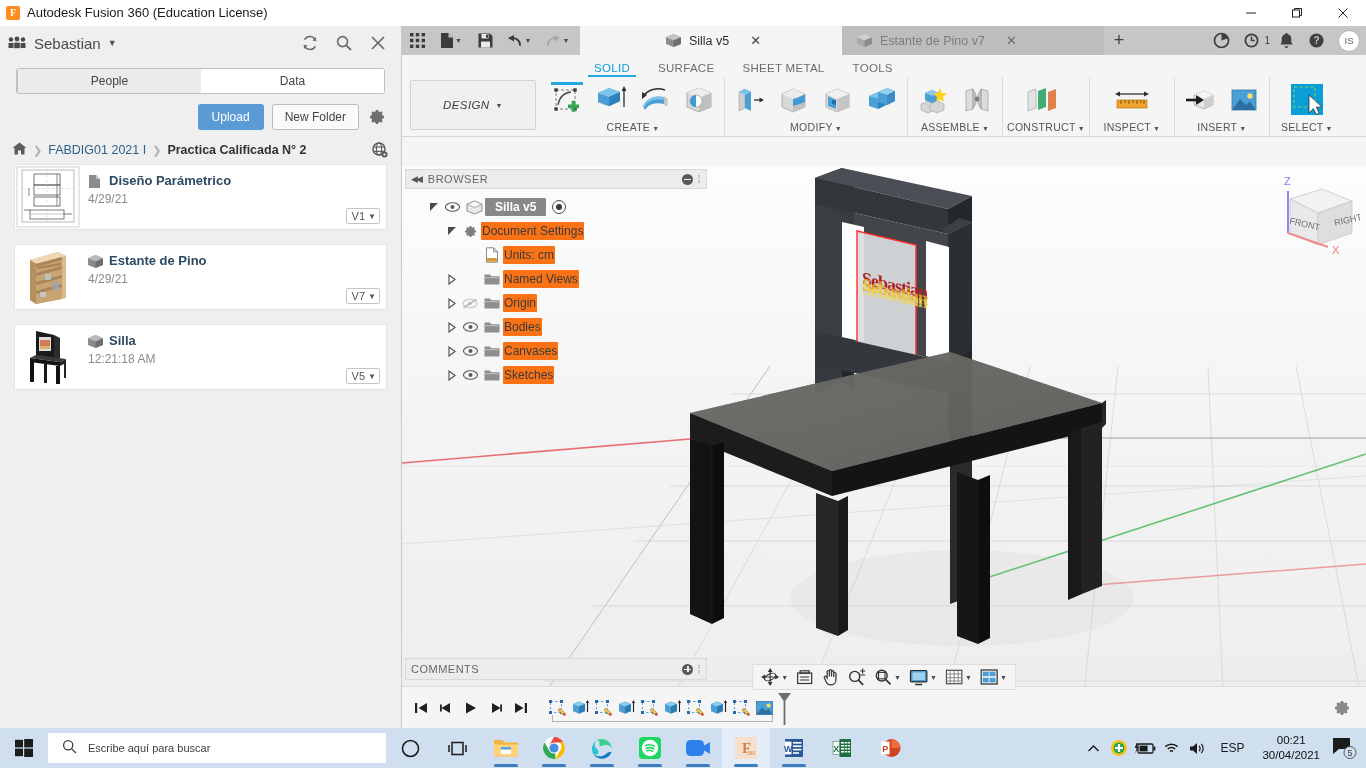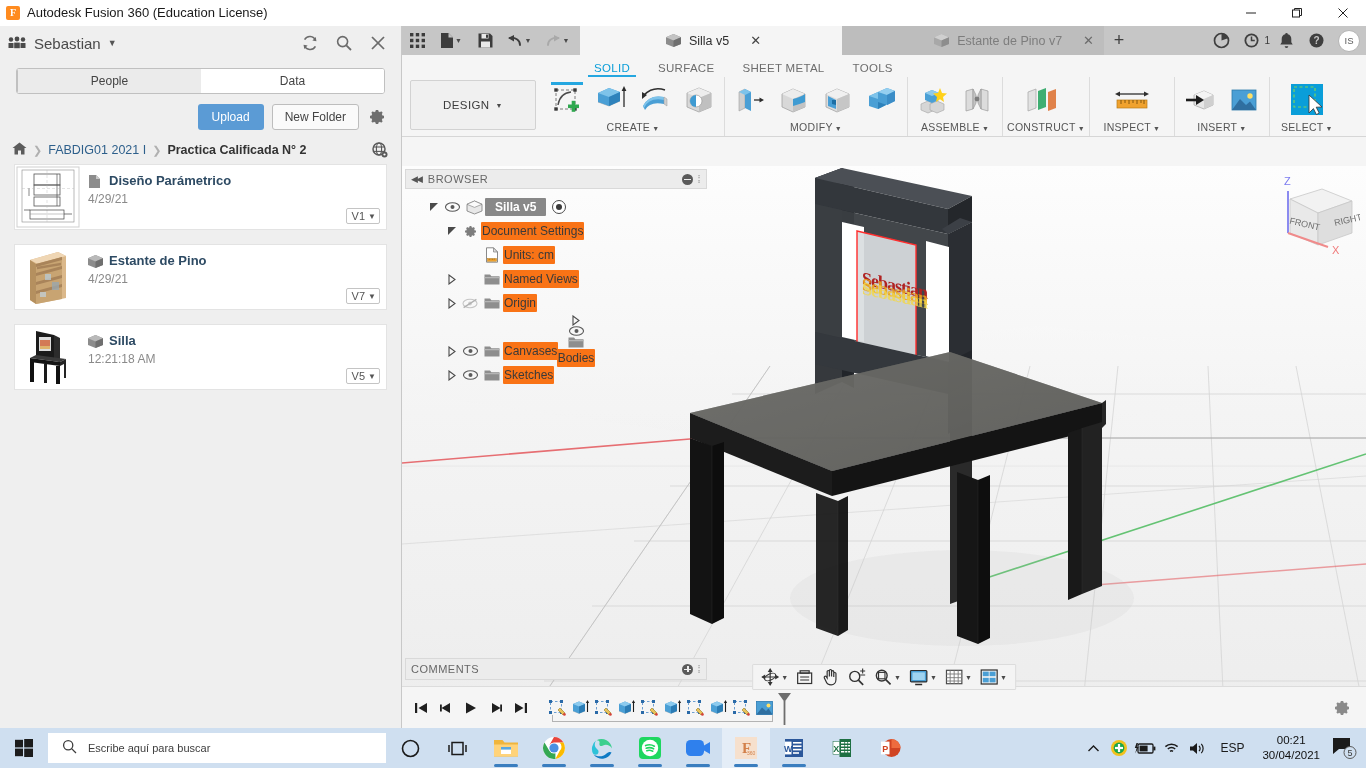--- a/index.html
+++ b/index.html
@@ -153,21 +153,21 @@
   }
 
   
   .ribbon {
     height:60px; background:#f5f5f5; display:flex; align-items:stretch;
     border-bottom:1px solid #d6d6d6; position:relative;
   }
   .design-box {
     width:126px; margin:3px 6px 6px 8px; border:1px solid #d2d2d2; background:#f0f0f0;
     display:flex; align-items:center; justify-content:center; font-size:11.5px;
-    color:#3c3c3c; letter-spacing:.4px; cursor:pointer; border-radius:2px;
+    color:#3c3c3c; letter-spacing:.4px; cursor:pointer; border-radius:2px;font-style:italic;
   }
   .rgroup { display:flex; flex-direction:column; position:relative; padding:0 4px;}
   .rgroup + .rgroup { border-left:1px solid #dcdcdc; }
   .ricons { display:flex; align-items:flex-start; gap:2px; padding-top:4px; flex:1;}
   .rico {
     width:42px; height:38px; display:flex; align-items:center; justify-content:center;
     cursor:pointer; border-radius:2px; position:relative;
   }
   .rlabel {
     text-align:center; font-size:10.5px; color:#555; letter-spacing:.3px;
@@ -566,21 +566,21 @@
           <span class="tab-cube">
             <svg width="17" height="15" viewBox="0 0 17 15">
               <polygon points="8.5,1 16,4.3 16,11 8.5,14 1,11 1,4.3" fill="#8c8c8c"></polygon>
               <polygon points="8.5,1 16,4.3 8.5,7.4 1,4.3" fill="#c3c3c3"></polygon>
               <polygon points="8.5,7.4 16,4.3 16,11 8.5,14" fill="#6f6f6f"></polygon>
             </svg>
           </span>
           <span>Silla v5</span>
           <span class="tclose">✕</span>
         </div>
-        <div class="doctab inactive" style="width:262px;justify-content:flex-end;">
+        <div class="doctab inactive" style="width:262px;justify-content:flex-start;">
           <span class="tab-cube">
             <svg width="17" height="15" viewBox="0 0 17 15">
               <polygon points="8.5,1 16,4.3 16,11 8.5,14 1,11 1,4.3" fill="#a8a8a8"></polygon>
               <polygon points="8.5,1 16,4.3 8.5,7.4 1,4.3" fill="#cfcfcf"></polygon>
               <polygon points="8.5,7.4 16,4.3 16,11 8.5,14" fill="#8d8d8d"></polygon>
             </svg>
           </span>
           <span>Estante de Pino v7</span>
           <span class="tclose">✕</span>
         </div>
@@ -1040,21 +1040,21 @@
             </span>
             <span class="br-cube">
               <svg width="16" height="13" viewBox="0 0 16 13">
                   <path fill="#8e8e8e" d="M0.5 1.5 h5.5 l1.4 1.8 h8.1 v8.2 h-15 z"></path>
                   <path fill="#b5b5b5" d="M0.5 4 h15 v1.3 h-15 z"></path>
                 </svg>
             </span>
             <span class="br-lbl">Origin</span>
           </div>
 
-          <div class="br-row" style="padding-left:40px;flex-direction:column;">
+          <div class="br-row" style="padding-left:40px;">
             <span class="br-arrow">
               <svg width="10" height="11" viewBox="0 0 10 11">
                   <polygon points="2,1 2,10 8,5.5" fill="none" stroke="#4a4a4a" stroke-width="1.1"></polygon>
                 </svg>
             </span>
             <span class="br-eye">
               <svg width="15" height="10" viewBox="0 0 15 10">
                   <ellipse cx="7.5" cy="5" rx="7" ry="4.3" fill="none" stroke="#5a5a5a" stroke-width="1.1"></ellipse>
                   <circle cx="7.5" cy="5" r="2" fill="#5a5a5a"></circle>
                 </svg>

